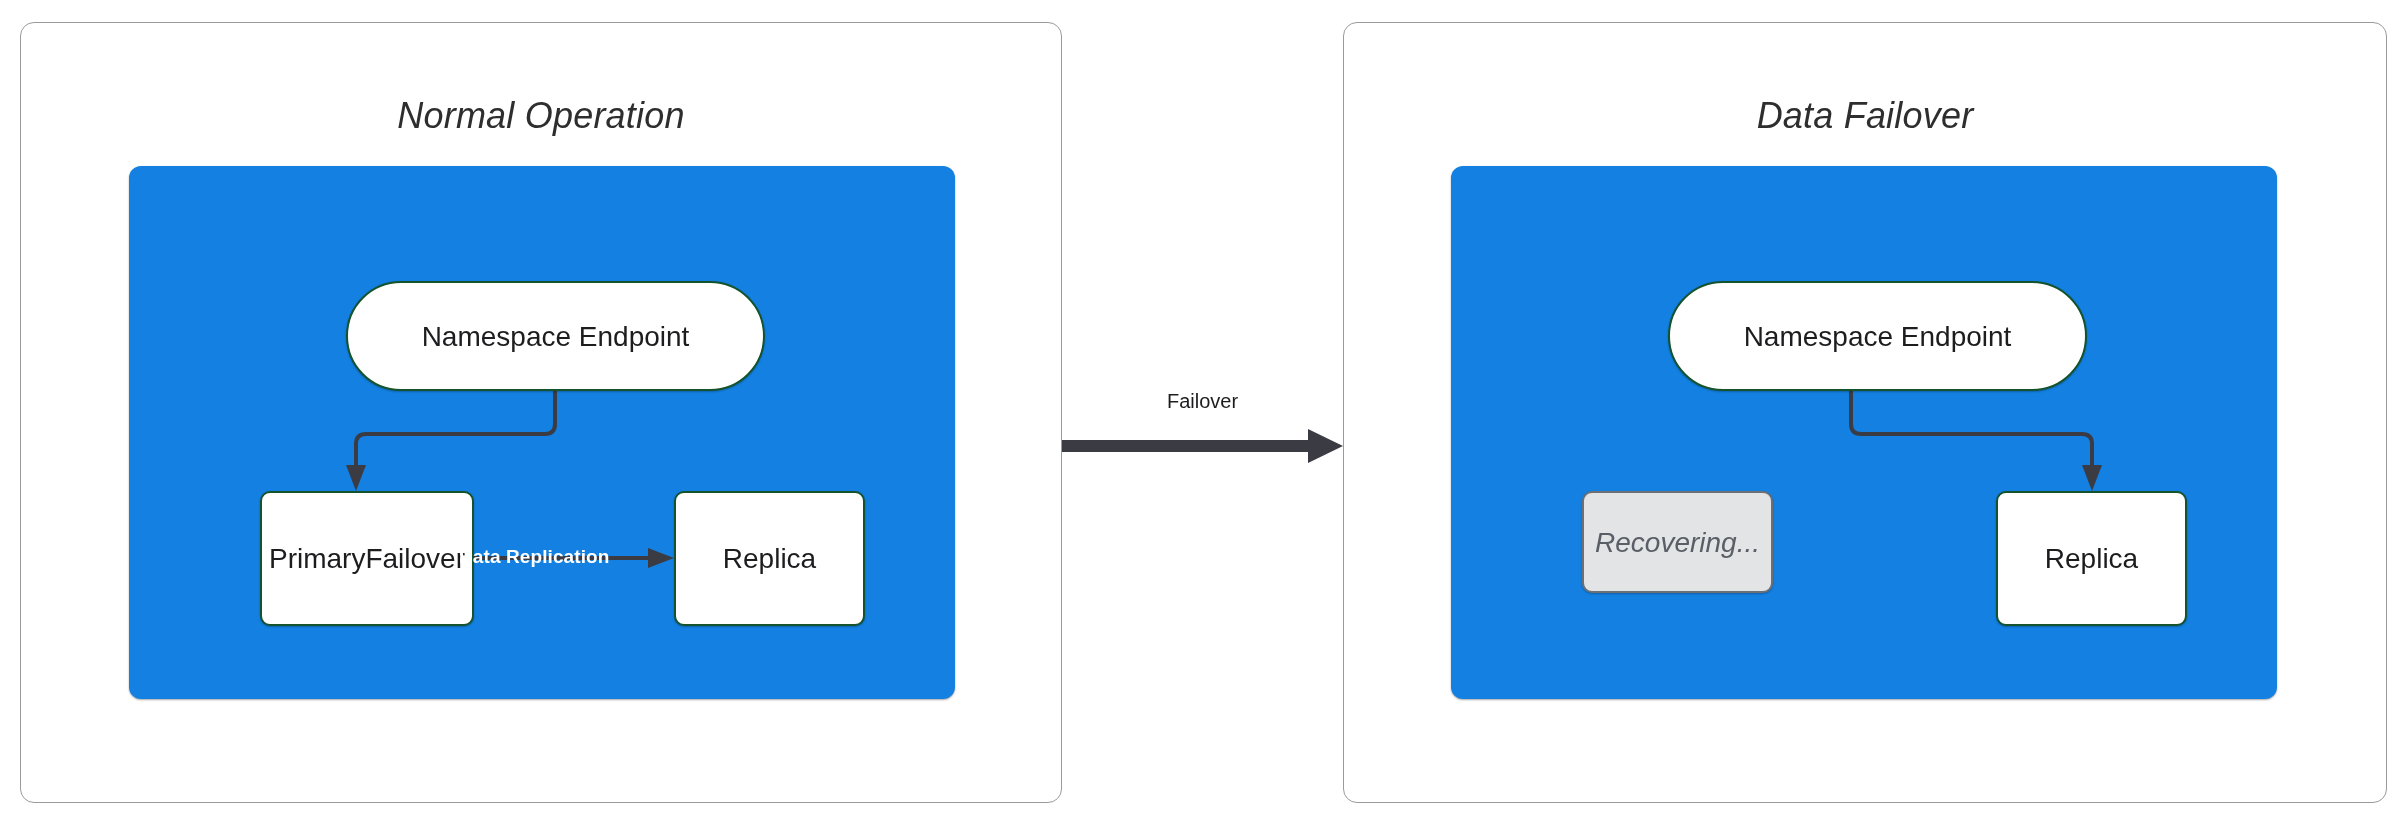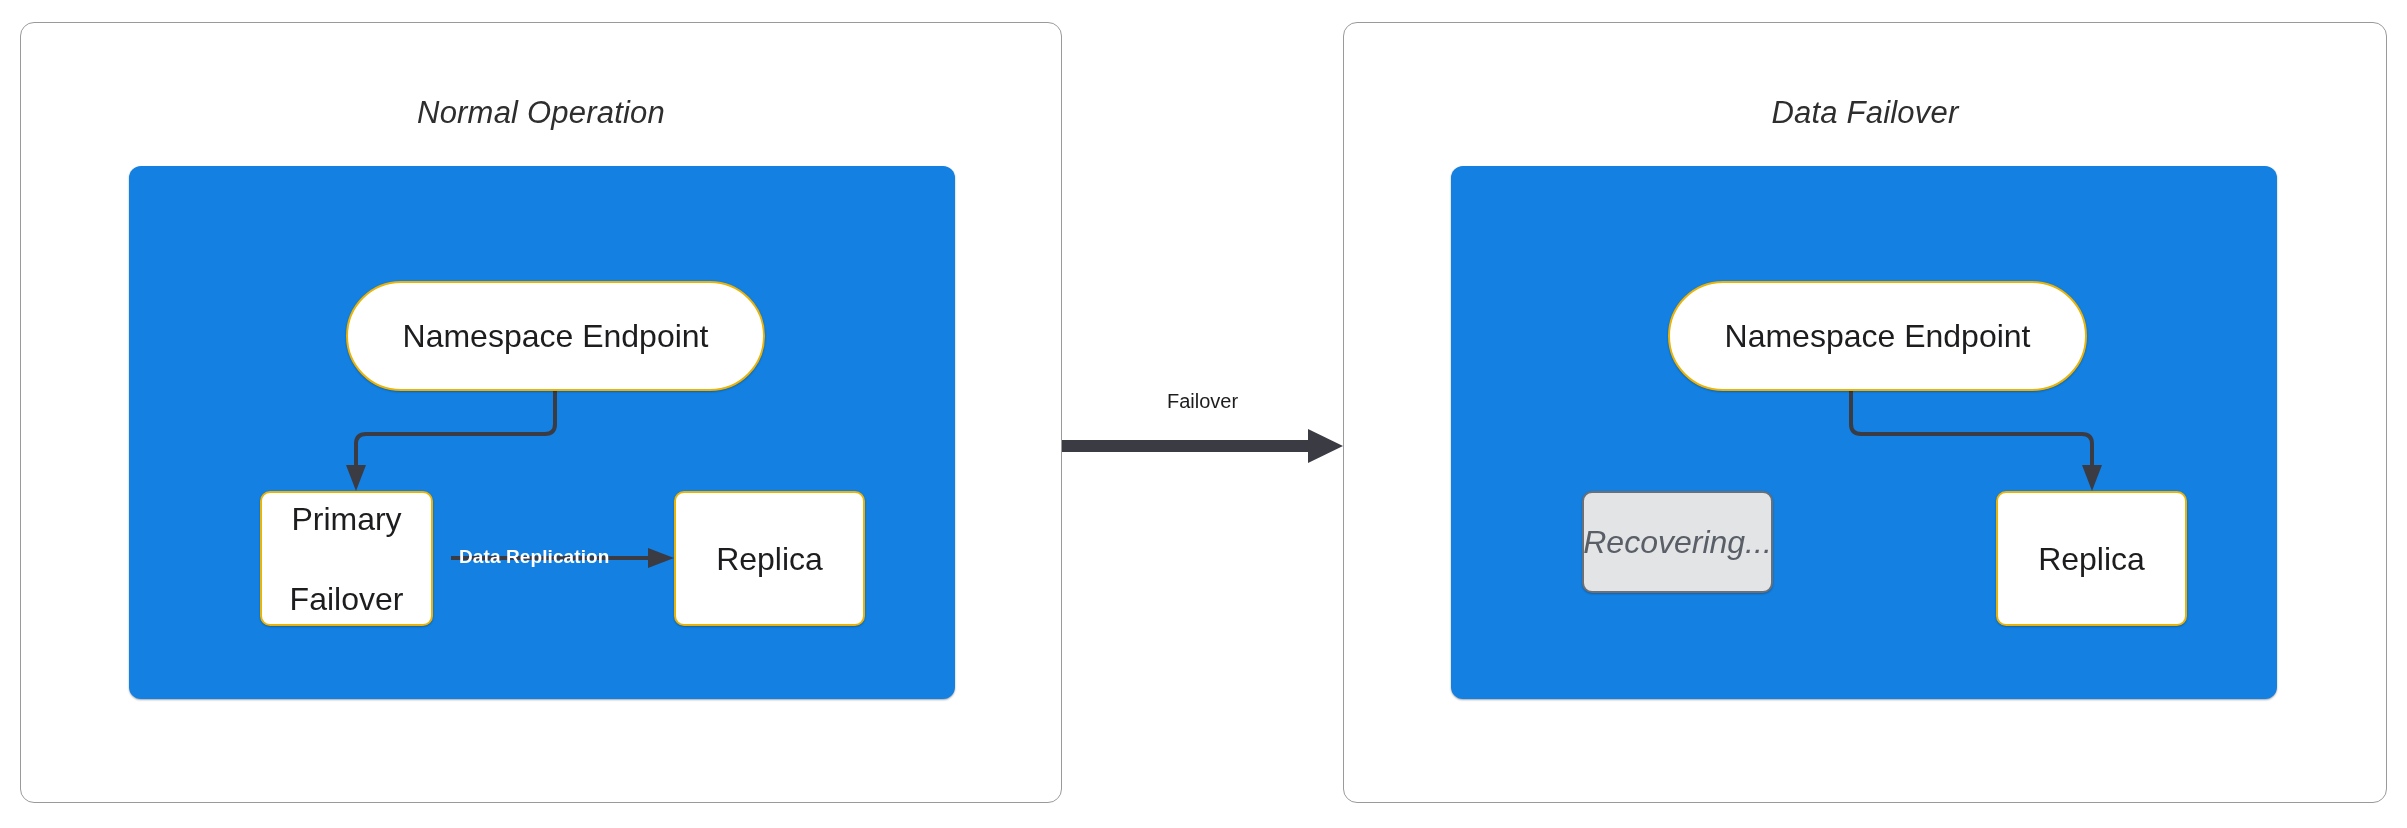--- a/index.html
+++ b/index.html
@@ -31,61 +31,61 @@
   #panel-left  { left: 20px;   top: 22px; width: 1042px; height: 781px; }
   #panel-right { left: 1343px; top: 22px; width: 1044px; height: 781px; }
 
   .panel-title {
     position: absolute;
     top: 72px;
     left: 0;
     width: 100%;
     text-align: center;
     font-style: italic;
-    font-size: 31px;
+    font-size: 36px;
     color: #2e2e2e;
     letter-spacing: 0.2px;
   }
 
   
   .blue-region {
     position: absolute;
     background: #1380e2;
     border-radius: 12px;
     box-shadow: 0 1px 2px rgba(0,0,0,0.35);
   }
   #blue-left  { left: 108px; top: 143px; width: 826px; height: 533px; }
   #blue-right { left: 107px; top: 143px; width: 826px; height: 533px; }
 
   
   .node {
     position: absolute;
     box-sizing: border-box;
     background: #ffffff;
-    border: 2px solid #eab308;
+    border: 2px solid #14532d;
     display: flex;
     align-items: center;
     justify-content: center;
-    font-size: 32px;
+    font-size: 28px;
     color: #1d1d1f;
     line-height: 1.25;
     box-shadow: 0 1px 2px rgba(0,0,0,0.25);
   }
   .node.pill { border-radius: 58px; }
   .node.rect { border-radius: 10px; }
   .node.muted {
     background: #e2e4e6;
     border-color: #6b6f76;
     color: #5a5e66;
     font-style: italic;
   }
 
   
   #endpoint-left { left: 217px; top: 115px; width: 419px; height: 110px; }
-  #primary-left  { left: 131px; top: 325px; width: 173px; height: 135px; flex-direction: column; }
+  #primary-left  { left: 131px; top: 325px; width: 214px; height: 135px; }
   #replica-left  { left: 545px; top: 325px; width: 191px; height: 135px; }
 
   
   #endpoint-right { left: 217px; top: 115px; width: 419px; height: 110px; }
   #recovering     { left: 131px; top: 325px; width: 191px; height: 102px; }
   #replica-right  { left: 545px; top: 325px; width: 191px; height: 135px; }
 
   
   .conn-svg {
     position: absolute;

